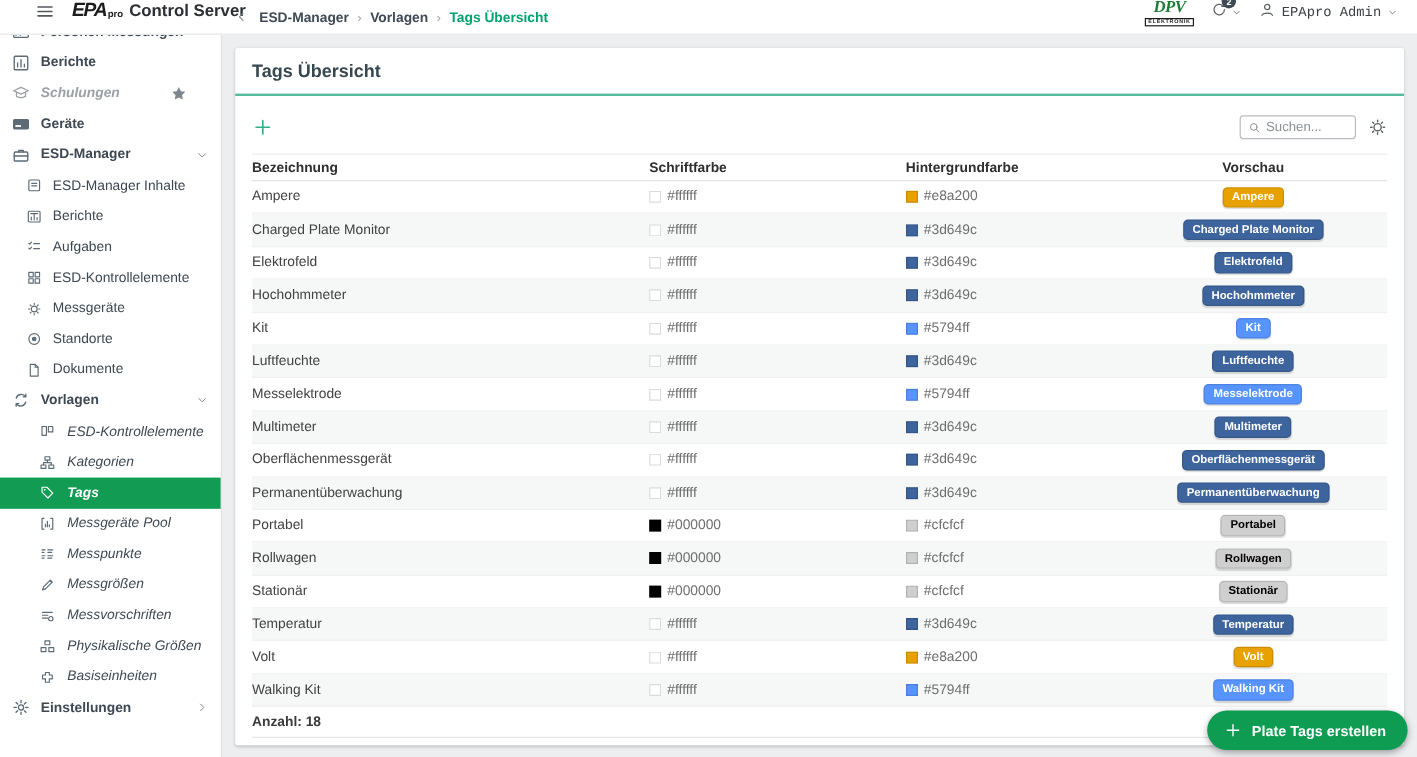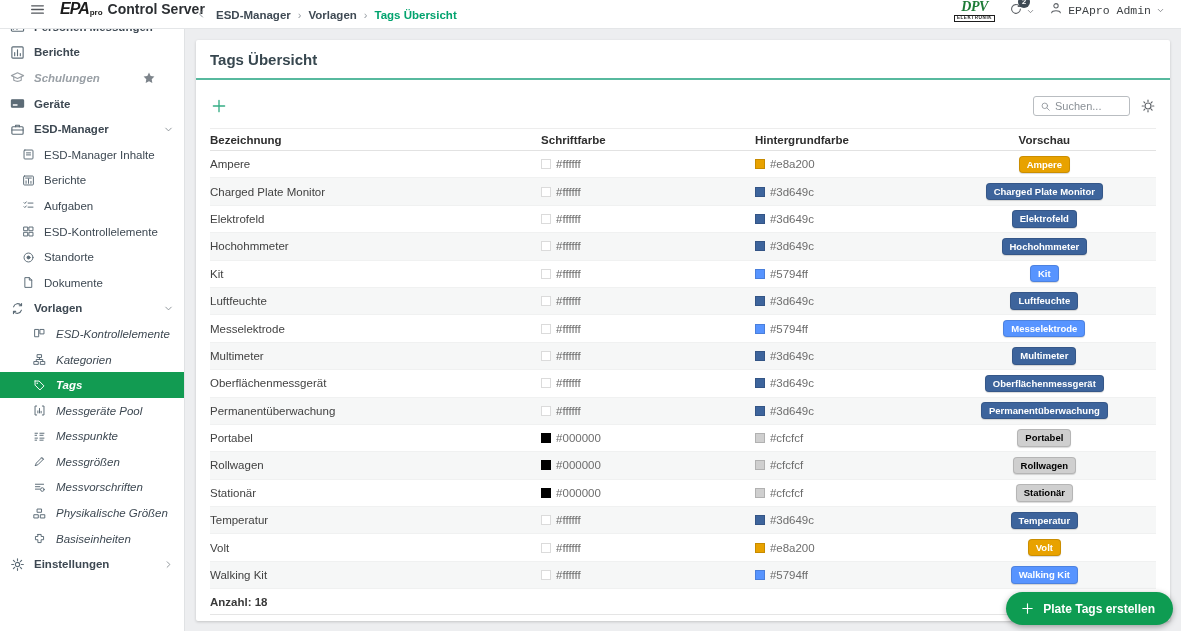--- a/index.html
+++ b/index.html
@@ -241,20 +241,29 @@
             <rect x="9" y="2.5" width="4.5" height="4.5"></rect>
             <rect x="2.5" y="9" width="4.5" height="4.5"></rect>
             <rect x="9" y="9" width="4.5" height="4.5"></rect>
           </svg>
         </span>
         <span class="s-label">ESD-Kontrollelemente</span>
       </div>
       <div class="side-item lvl1">
         <span class="s-icon">
           <svg width="13" height="13" viewBox="0 0 16 16" fill="none" stroke="currentColor" stroke-width="1.2" stroke-linecap="round" stroke-linejoin="round">
+            <circle cx="8" cy="8" r="3"></circle>
+            <path d="M8 2.2v1.2M8 12.6v1.2M2.2 8h1.2M12.6 8h1.2M3.9 3.9l.9.9M11.2 11.2l.9.9M12.1 3.9l-.9.9M4.8 11.2l-.9.9"></path>
+          </svg>
+        </span>
+        <span class="s-label">Messgeräte</span>
+      </div>
+      <div class="side-item lvl1">
+        <span class="s-icon">
+          <svg width="13" height="13" viewBox="0 0 16 16" fill="none" stroke="currentColor" stroke-width="1.2" stroke-linecap="round" stroke-linejoin="round">
             <circle cx="8" cy="8" r="5.5"></circle>
             <circle cx="8" cy="8" r="1.8" fill="currentColor"></circle>
           </svg>
         </span>
         <span class="s-label">Standorte</span>
       </div>
       <div class="side-item lvl1">
         <span class="s-icon">
           <svg width="13" height="13" viewBox="0 0 16 16" fill="none" stroke="currentColor" stroke-width="1.2" stroke-linecap="round" stroke-linejoin="round">
             <path d="M4 2h5l3 3v9H4z"></path>

